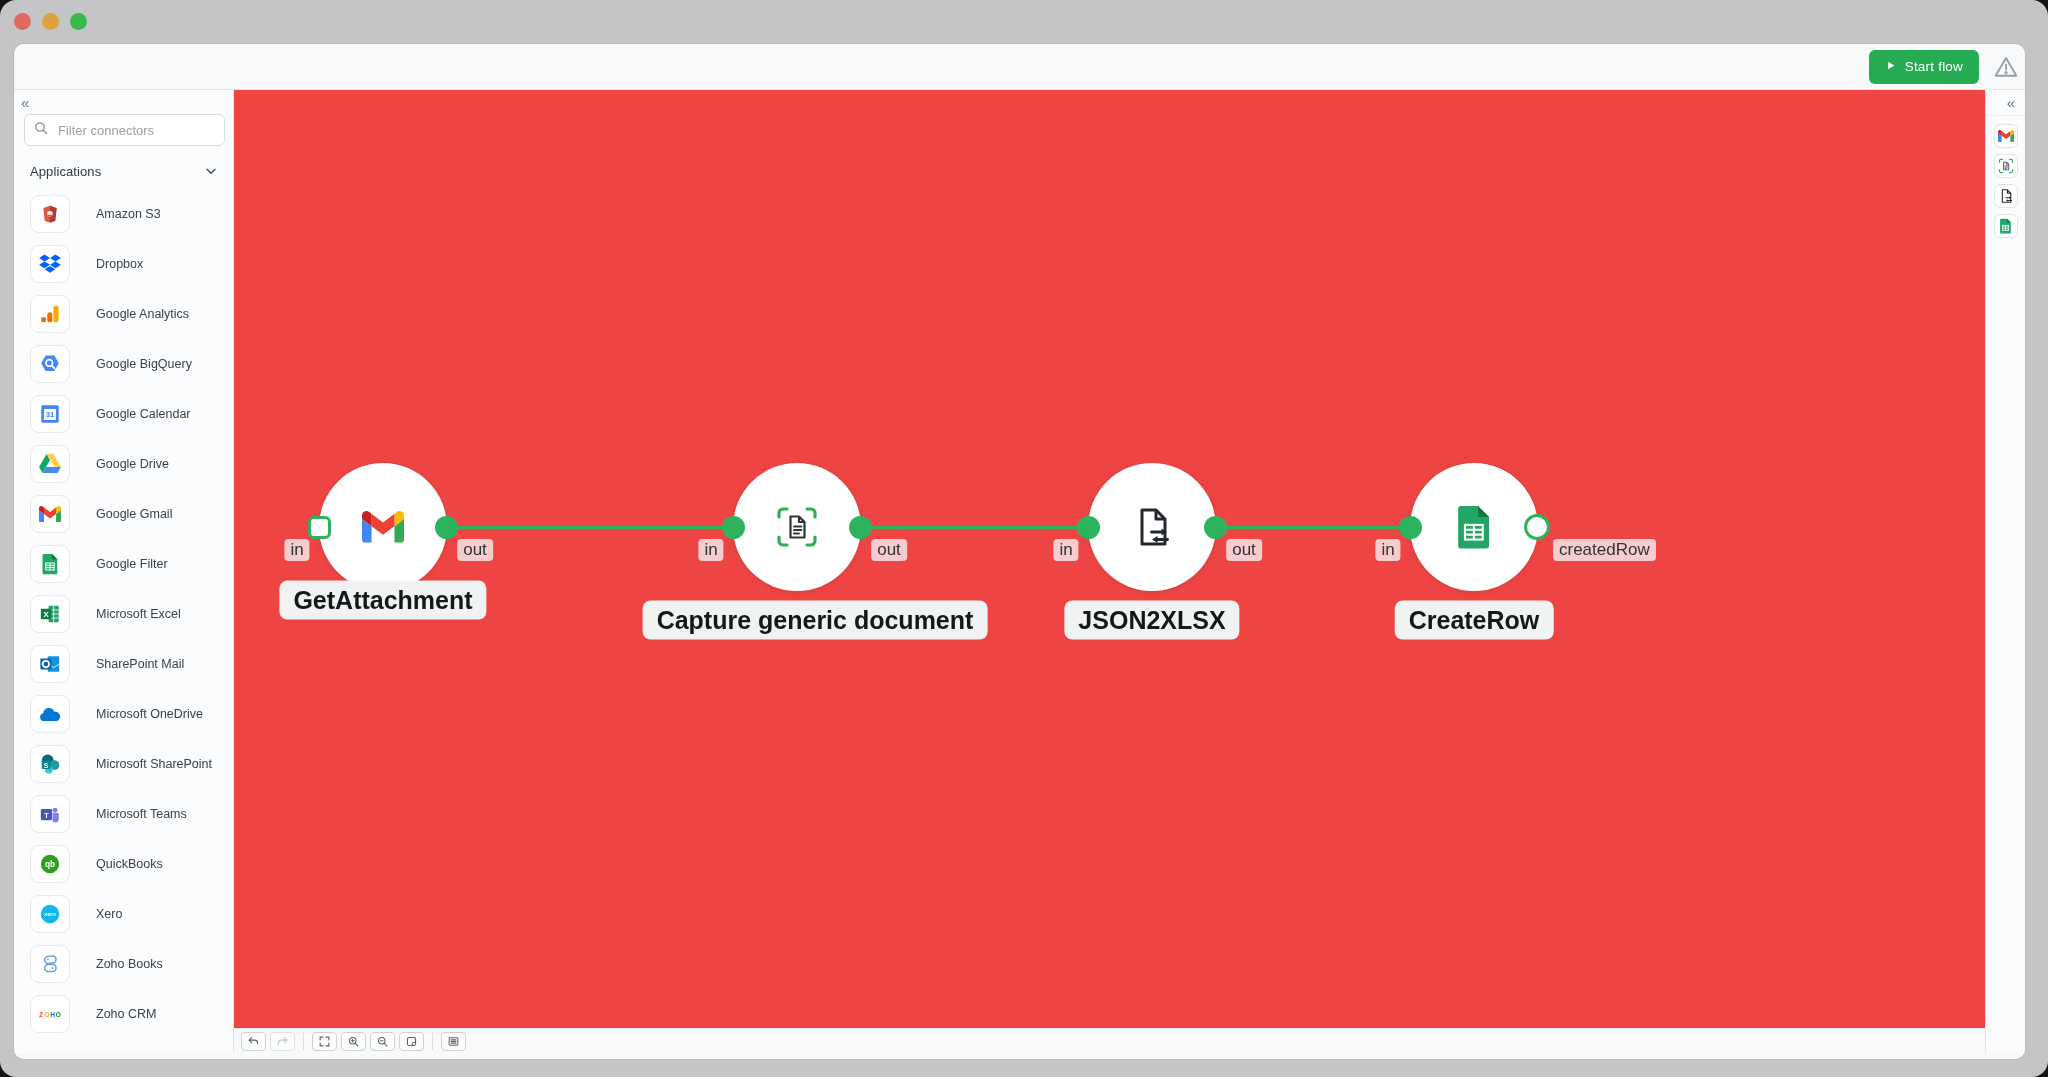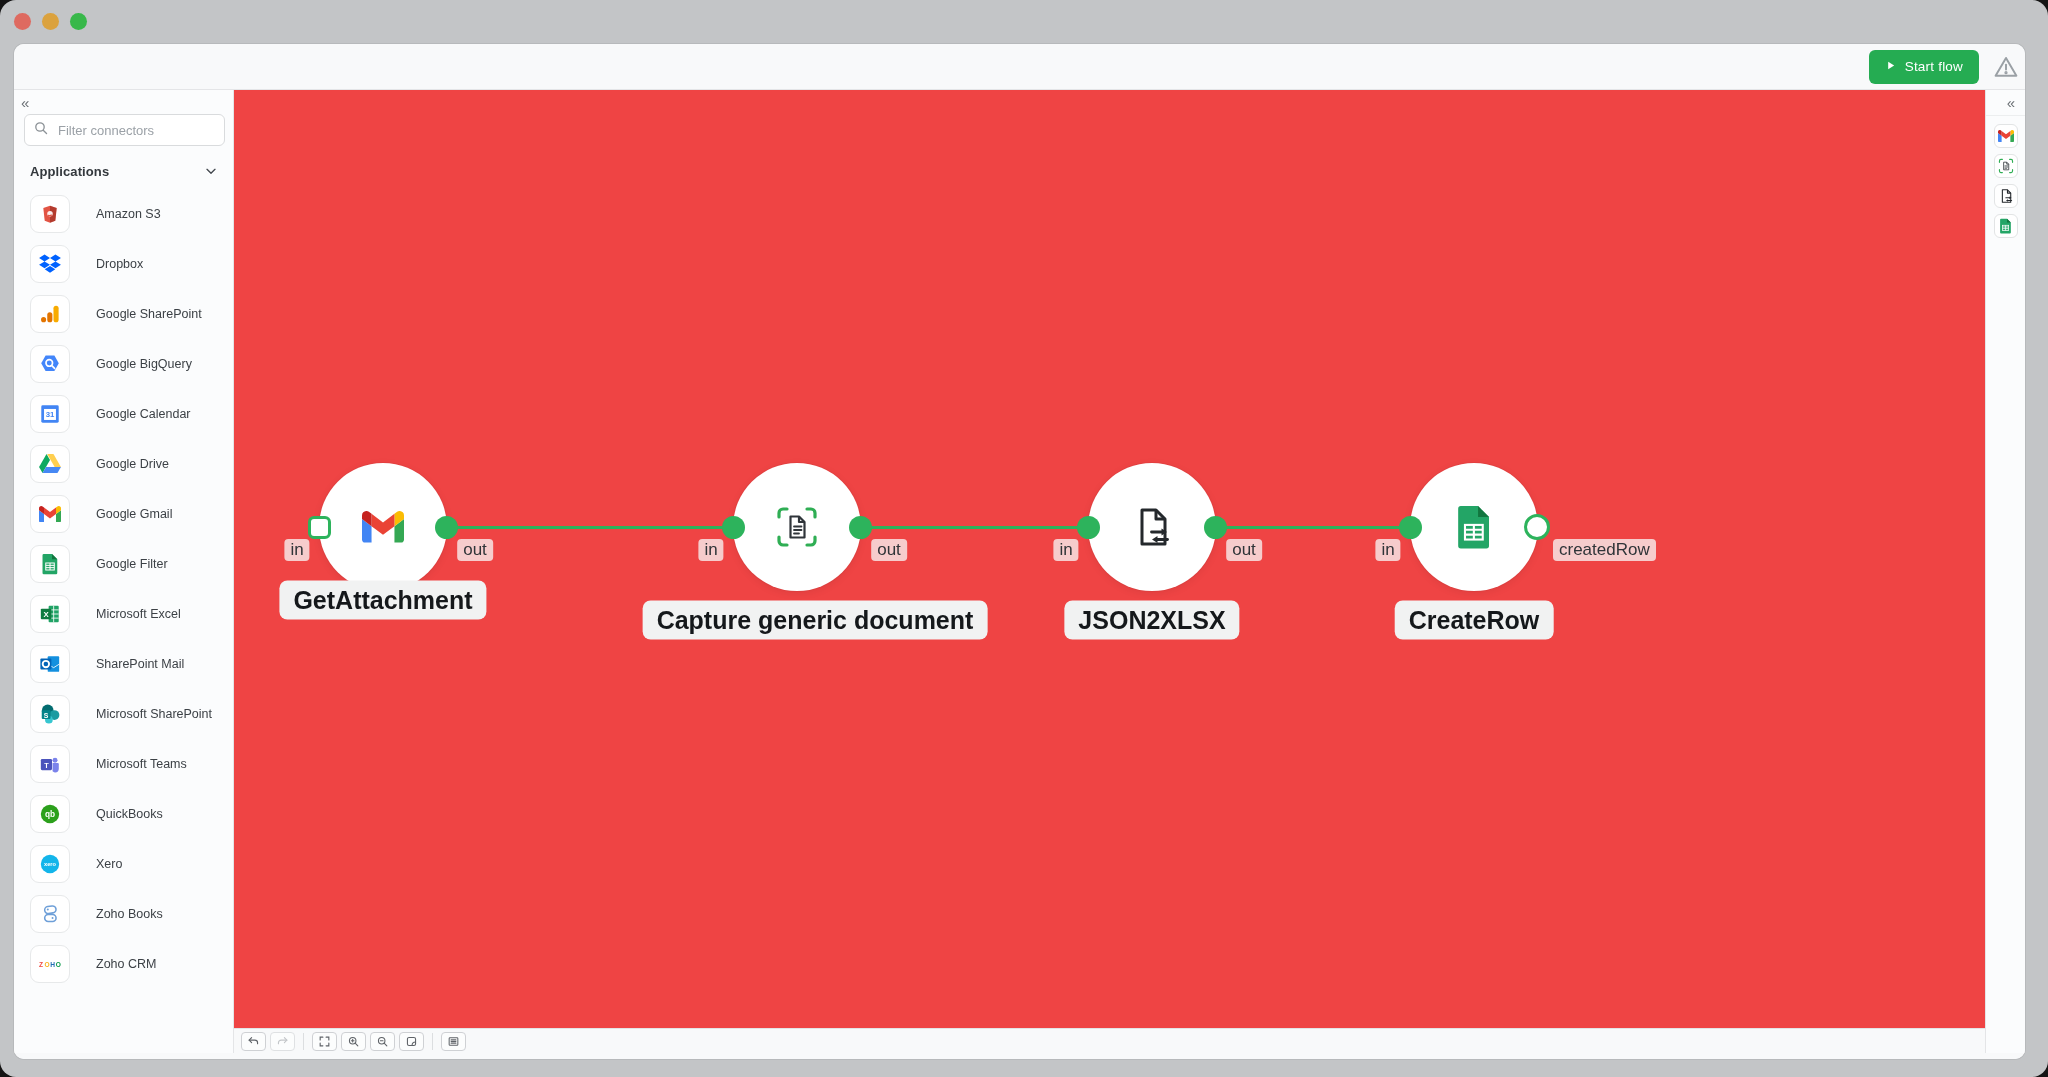--- a/index.html
+++ b/index.html
@@ -17,21 +17,21 @@
   .main{display:flex;height:969px;padding-bottom:6px;background:#f8f9fa;}
   
   .sidebar{width:220px;height:100%;background:#fbfcfd;border-right:1px solid #e4e5e7;display:flex;flex-direction:column;overflow:hidden;}
   .collapse-row{height:22px;display:flex;align-items:center;padding:2px 0 0 7px;color:#6b7075;font-size:15px;}
   .collapse-glyph{cursor:pointer;line-height:1;}
   .searchbox{margin:2px 8px 0 10px;height:32px;border:1px solid #d9dbdd;border-radius:6px;background:#fff;display:flex;align-items:center;padding:0 8px;gap:7px;}
   .searchbox svg{flex:none;}
   .searchbox input{border:none;outline:none;flex:1;font-size:13px;color:#3c4146;background:transparent;font-family:inherit;}
   .searchbox input::placeholder{color:#9ba1a7;}
   .section-head{display:flex;align-items:center;justify-content:space-between;padding:17px 14px 8px 16px;}
-  .section-label{font-size:13px;font-weight:700;color:#33383d;letter-spacing:.1px;}
+  .section-label{font-size:13px;font-weight:400;color:#33383d;letter-spacing:.1px;}
   .section-head .chev{color:#43484e;display:flex;}
   .connectors{flex:1;overflow:hidden;padding:2px 0 0 16px;}
   .connector-row{display:flex;align-items:center;gap:26px;height:50px;cursor:grab;}
   .icon-box{width:40px;height:38px;background:#fff;border:1px solid #e7e9ea;border-radius:9px;display:flex;align-items:center;justify-content:center;flex:none;}
   .connector-label{font-size:12.5px;color:#3c4146;}
   
   .canvas{position:relative;flex:1;height:100%;background:#ef4444;overflow:hidden;text-decoration:underline;}
   .edge{position:absolute;height:3px;border-radius:2px;z-index:1;}
   .node-circle{position:absolute;width:128px;height:128px;border-radius:50%;background:#fff;display:flex;align-items:center;justify-content:center;z-index:2;box-shadow:0 0 0 1px rgba(0,0,0,.03),0 2px 8px rgba(0,0,0,.07);cursor:pointer;}
   .port{position:absolute;z-index:3;cursor:crosshair;}
@@ -123,21 +123,21 @@
               <span class="connector-label">Dropbox</span>
             </div>
             <div class="connector-row">
               <span class="icon-box">
                 <svg width="22" height="22" viewBox="0 0 24 24">
                   <rect x="15.8" y="3" width="5.6" height="18" rx="2.8" fill="#f8ab00"></rect>
                   <rect x="9" y="10" width="5.6" height="11" rx="2.8" fill="#e37400"></rect>
                   <circle cx="5" cy="18.2" r="2.8" fill="#e37400"></circle>
                 </svg>
               </span>
-              <span class="connector-label">Google SharePoint</span>
+              <span class="connector-label">Google Analytics</span>
             </div>
             <div class="connector-row">
               <span class="icon-box">
                 <svg width="22" height="22" viewBox="0 0 24 24">
                   <path fill="#4386fa" d="M7.2 2.8h9.6l4.8 8.4-4.8 8.4H7.2l-4.8-8.4z"></path>
                   <circle cx="11.2" cy="10.9" r="3.6" fill="none" stroke="#fff" stroke-width="1.8"></circle>
                   <path d="m14 13.7 3 3" stroke="#fff" stroke-width="1.8" stroke-linecap="round"></path>
                 </svg>
               </span>
               <span class="connector-label">Google BigQuery</span>
@@ -201,20 +201,28 @@
             <div class="connector-row">
               <span class="icon-box">
                 <svg width="22" height="22" viewBox="0 0 24 24">
                   <rect x="9.5" y="3.5" width="12.5" height="17" rx="1" fill="#1490df"></rect>
                   <path d="M9.5 12.2 16 16l6-3.8" stroke="#fff" stroke-width=".9" fill="none"></path>
                   <rect x="1.5" y="6" width="12" height="12" rx="1" fill="#0364b8"></rect>
                   <circle cx="7.5" cy="12" r="3.5" fill="none" stroke="#fff" stroke-width="2"></circle>
                 </svg>
               </span>
               <span class="connector-label">SharePoint Mail</span>
+            </div>
+            <div class="connector-row">
+              <span class="icon-box">
+                <svg width="22" height="14.74" viewBox="0 0 24 16">
+                  <path fill="#0078d4" d="M18.9 15.5H5.5a4.4 4.4 0 0 1-.8-8.7A6.1 6.1 0 0 1 16.6 5.2a4.2 4.2 0 0 1 2.3 10.3z"></path>
+                </svg>
+              </span>
+              <span class="connector-label">Microsoft OneDrive</span>
             </div>
             <div class="connector-row">
               <span class="icon-box">
                 <svg width="22" height="22" viewBox="0 0 24 24">
                   <circle cx="9.5" cy="8" r="6.3" fill="#036c70"></circle>
                   <circle cx="16.8" cy="13.2" r="5.4" fill="#1a9ba1"></circle>
                   <circle cx="10.8" cy="18.2" r="4.2" fill="#37c6d0"></circle>
                   <rect x="3" y="7.8" width="9.6" height="9.6" rx="1.1" fill="#05848a"></rect>
                   <text x="7.8" y="15.9" font-size="7.5" font-weight="bold" fill="#fff" text-anchor="middle">S</text>
                 </svg>

